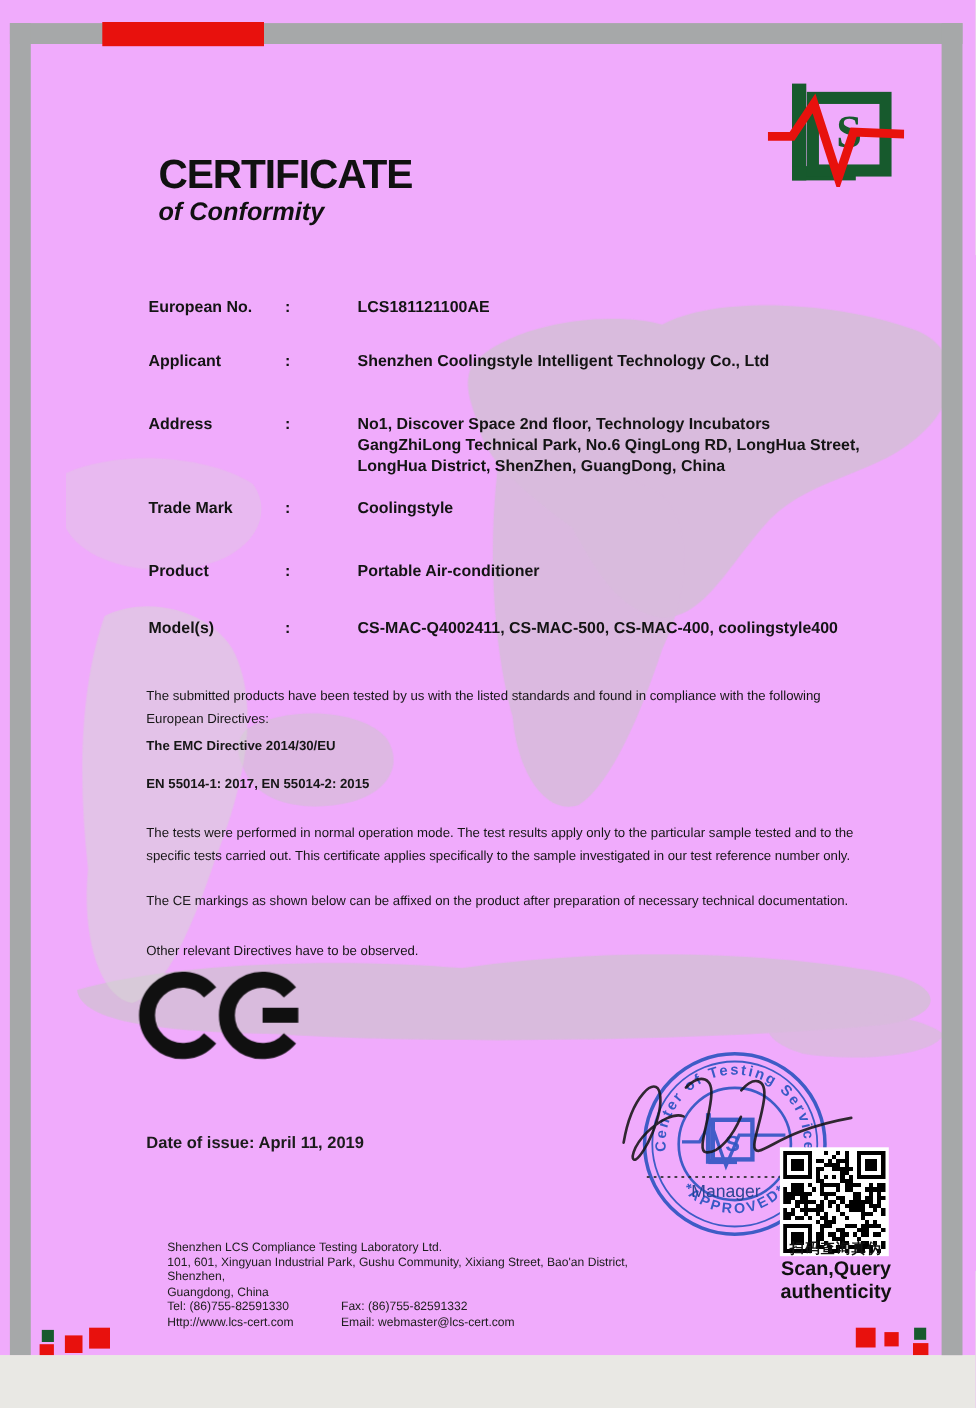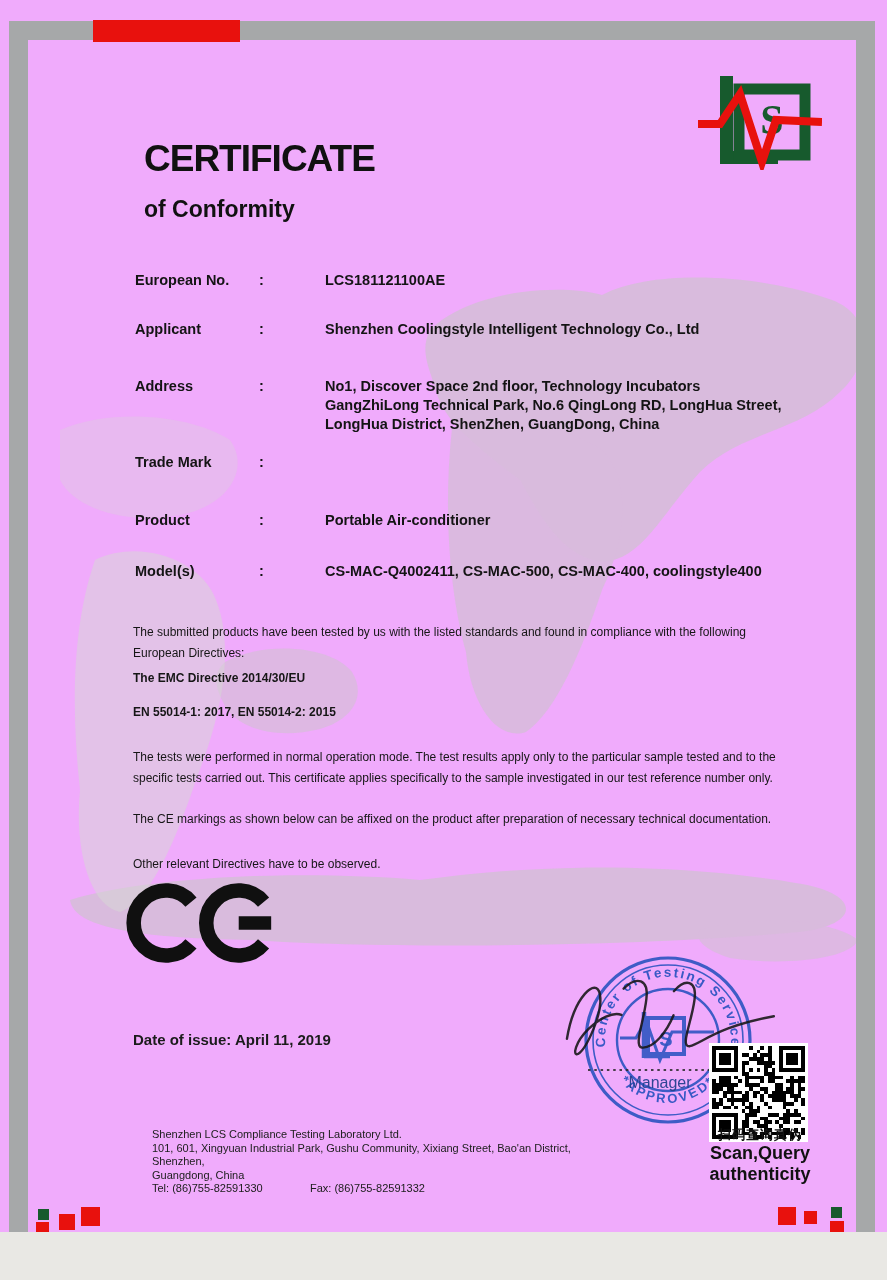--- a/index.html
+++ b/index.html
@@ -18,21 +18,21 @@
   .red-bottom{position:absolute; left:82px; top:1234px; width:715px; height:19px; background:#e8110d; z-index:4;}
   .sq{position:absolute; z-index:5;}
   .sq.red{background:#e8110d;} .sq.green{background:#175a2d;}
   
   .watermark{position:absolute; left:0; top:0; z-index:1; pointer-events:none;}
   
   .logo{position:absolute; left:698px; top:72px; z-index:2;}
   
   .title-block{position:absolute; left:144px; top:139px; z-index:2;}
   .title{font-size:37px; font-weight:bold; letter-spacing:-1px; color:#111; line-height:40px;}
-  .subtitle{font-size:23px; font-weight:bold; color:#111; margin-top:17px;}
+  .subtitle{font-size:23px; font-weight:bold; color:#111; margin-top:0;font-style:italic;}
   
   .field-row{position:absolute; left:135px; width:655px; display:flex; z-index:2;
     font-size:14.5px; font-weight:bold; line-height:19px; color:#141414;}
   .f-label{width:124px; flex:none;}
   .f-colon{width:26px; flex:none;}
   .f-value{flex:1;margin-left:40px;}
   
   .para{position:absolute; left:133px; width:652px; font-size:12px; line-height:21px; color:#161616; z-index:2;}
   .para.bold{font-weight:bold;}
   
@@ -114,20 +114,21 @@
       <span class="f-value">Shenzhen Coolingstyle Intelligent Technology Co., Ltd</span>
   </div>
   <div class="field-row" style="top:377px">
     <span class="f-label">Address</span>
       <span class="f-colon">:</span>
       <span class="f-value">No1, Discover Space 2nd floor, Technology Incubators GangZhiLong Technical Park, No.6 QingLong RD, LongHua Street, LongHua District, ShenZhen, GuangDong, China</span>
   </div>
   <div class="field-row" style="top:453px">
     <span class="f-label">Trade Mark</span>
       <span class="f-colon">:</span>
+      <span class="f-value">Coolingstyle</span>
   </div>
   <div class="field-row" style="top:511px">
     <span class="f-label">Product</span>
       <span class="f-colon">:</span>
       <span class="f-value">Portable Air-conditioner</span>
   </div>
   <div class="field-row" style="top:562px">
     <span class="f-label">Model(s)</span>
       <span class="f-colon">:</span>
       <span class="f-value">CS-MAC-Q4002411, CS-MAC-500, CS-MAC-400, coolingstyle400</span>
@@ -431,17 +432,21 @@
   <div class="qr-caption qr-en">Scan,Query authenticity</div>
 
   <div class="footer">
     <div>Shenzhen LCS Compliance Testing Laboratory Ltd.</div>
     <div>101, 601, Xingyuan Industrial Park, Gushu Community, Xixiang Street, Bao'an District, Shenzhen,</div>
     <div>Guangdong, China</div>
     <div class="cols">
       <span class="col1">Tel: (86)755-82591330</span>
       <span>Fax: (86)755-82591332</span>
     </div>
+    <div class="cols">
+      <span class="col1">Http://www.lcs-cert.com</span>
+      <span>Email: webmaster@lcs-cert.com</span>
+    </div>
   </div>
 
   <div class="page-num">1 / 1</div>
 
 </div>
 
 </body></html>

